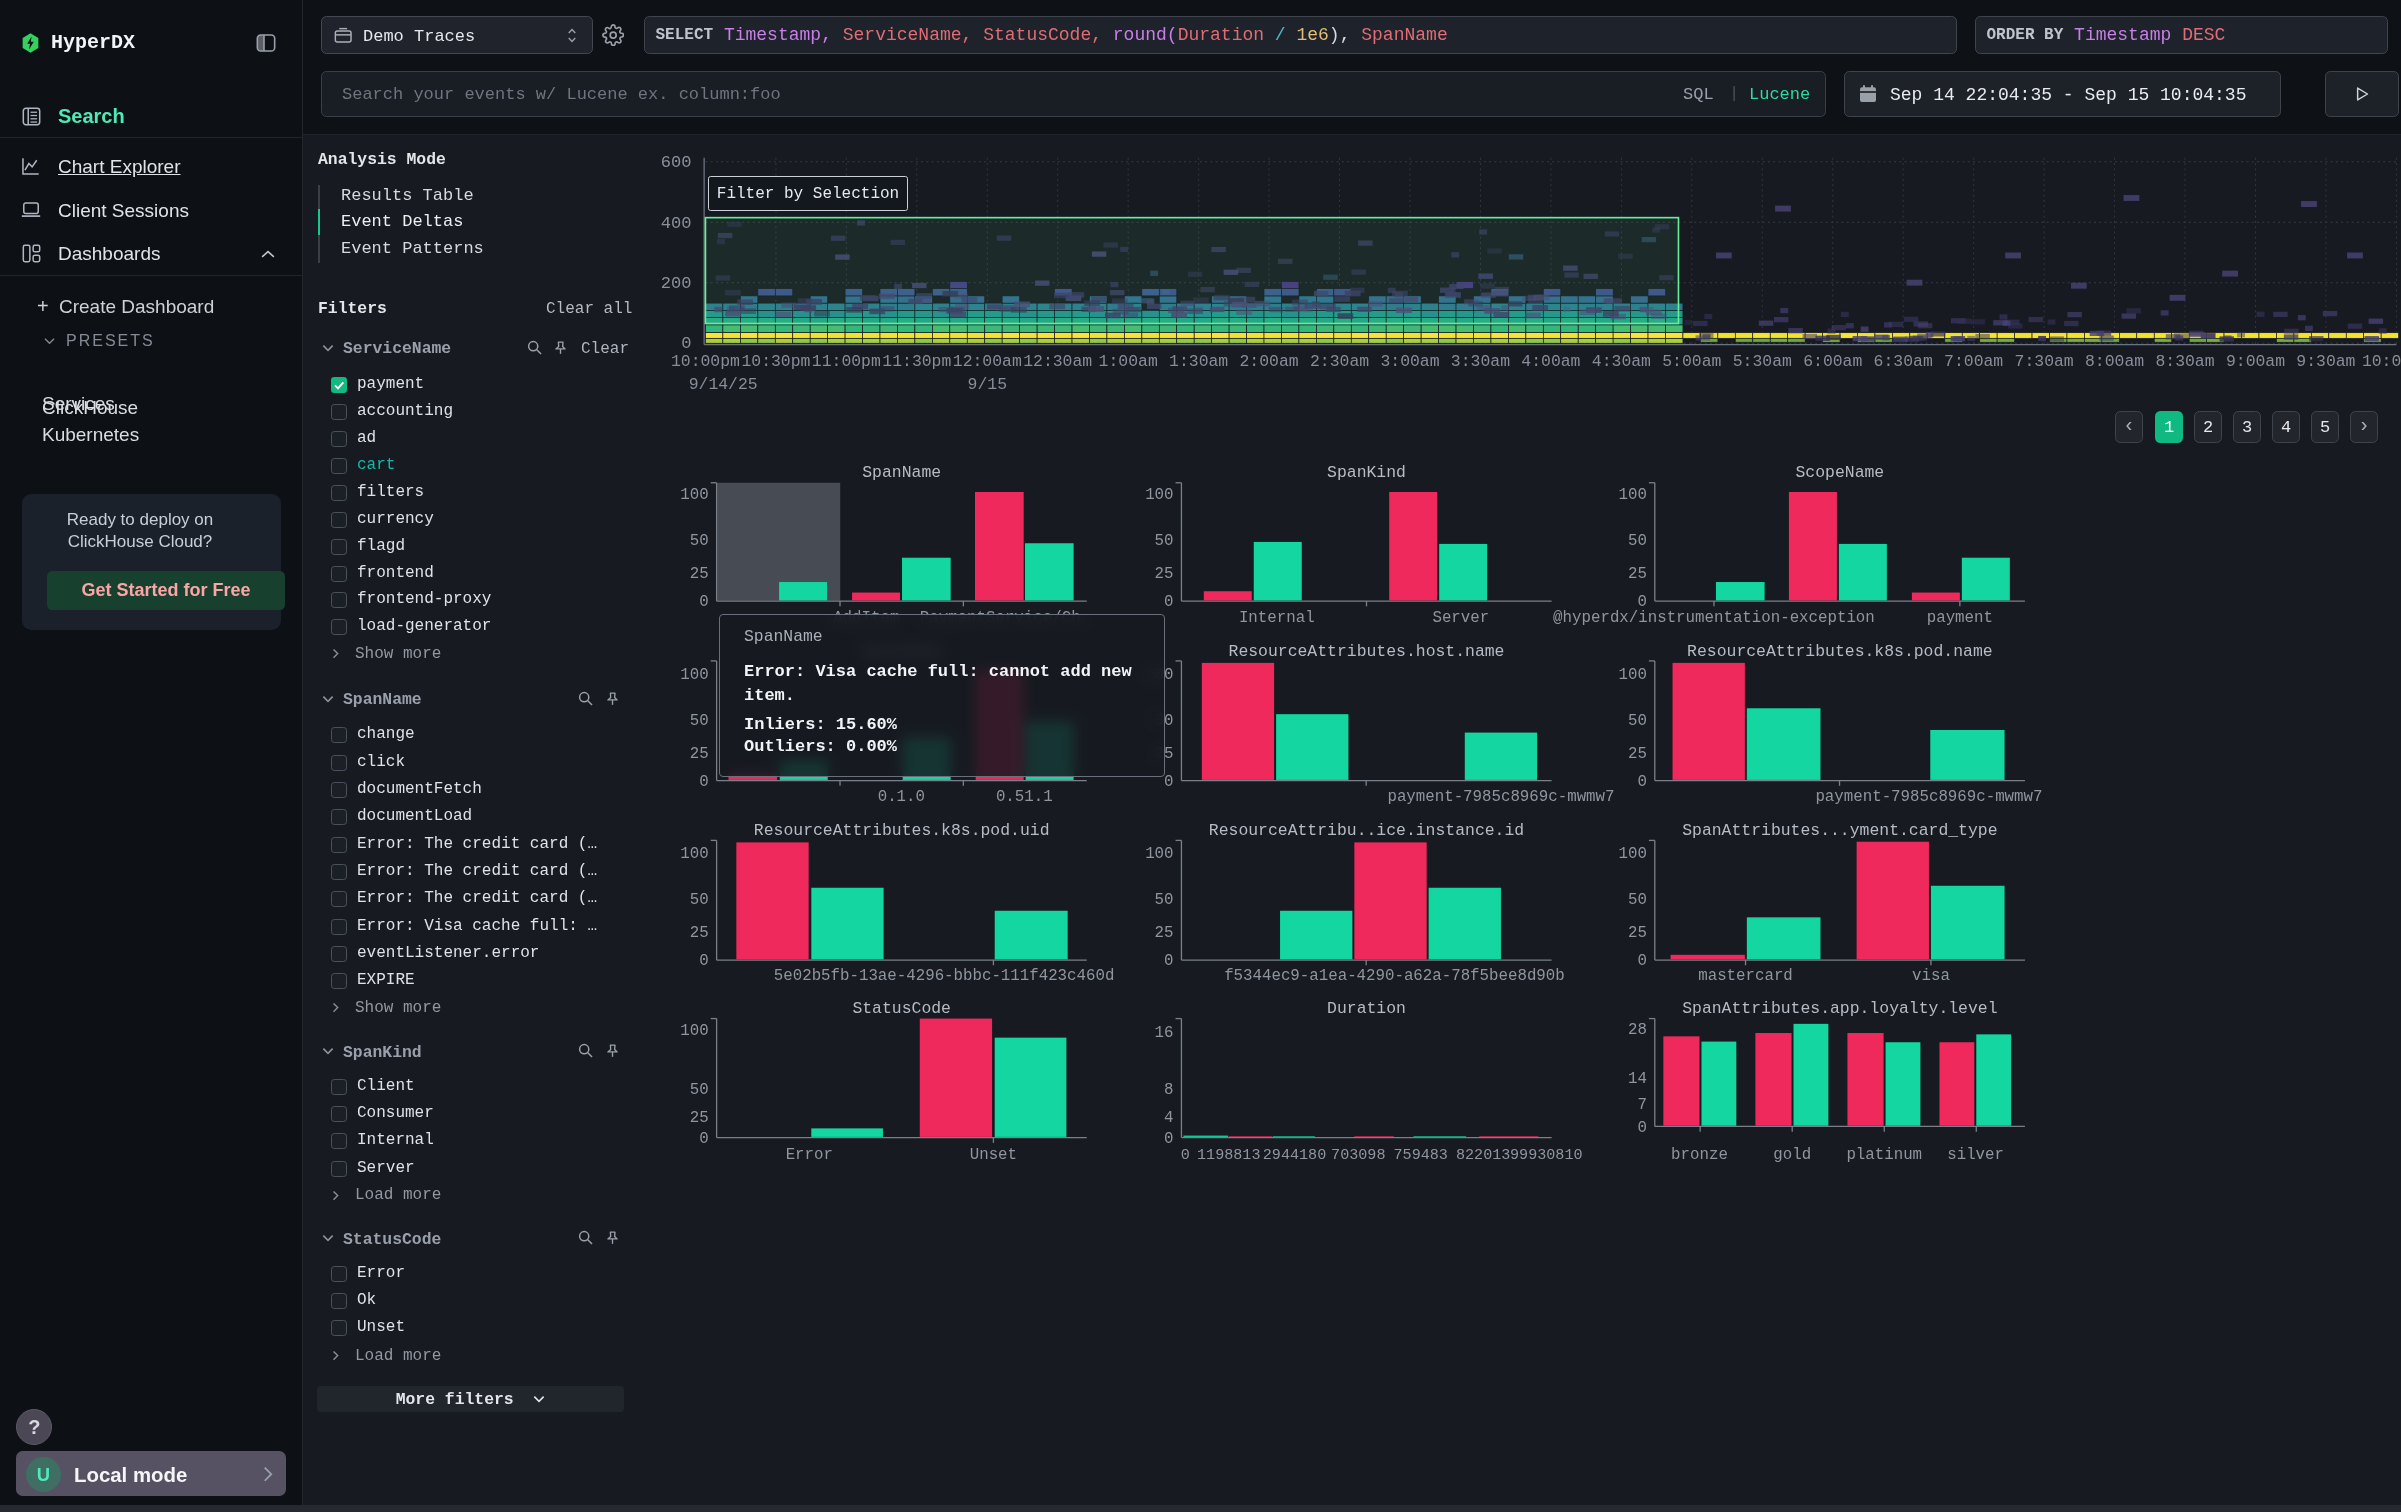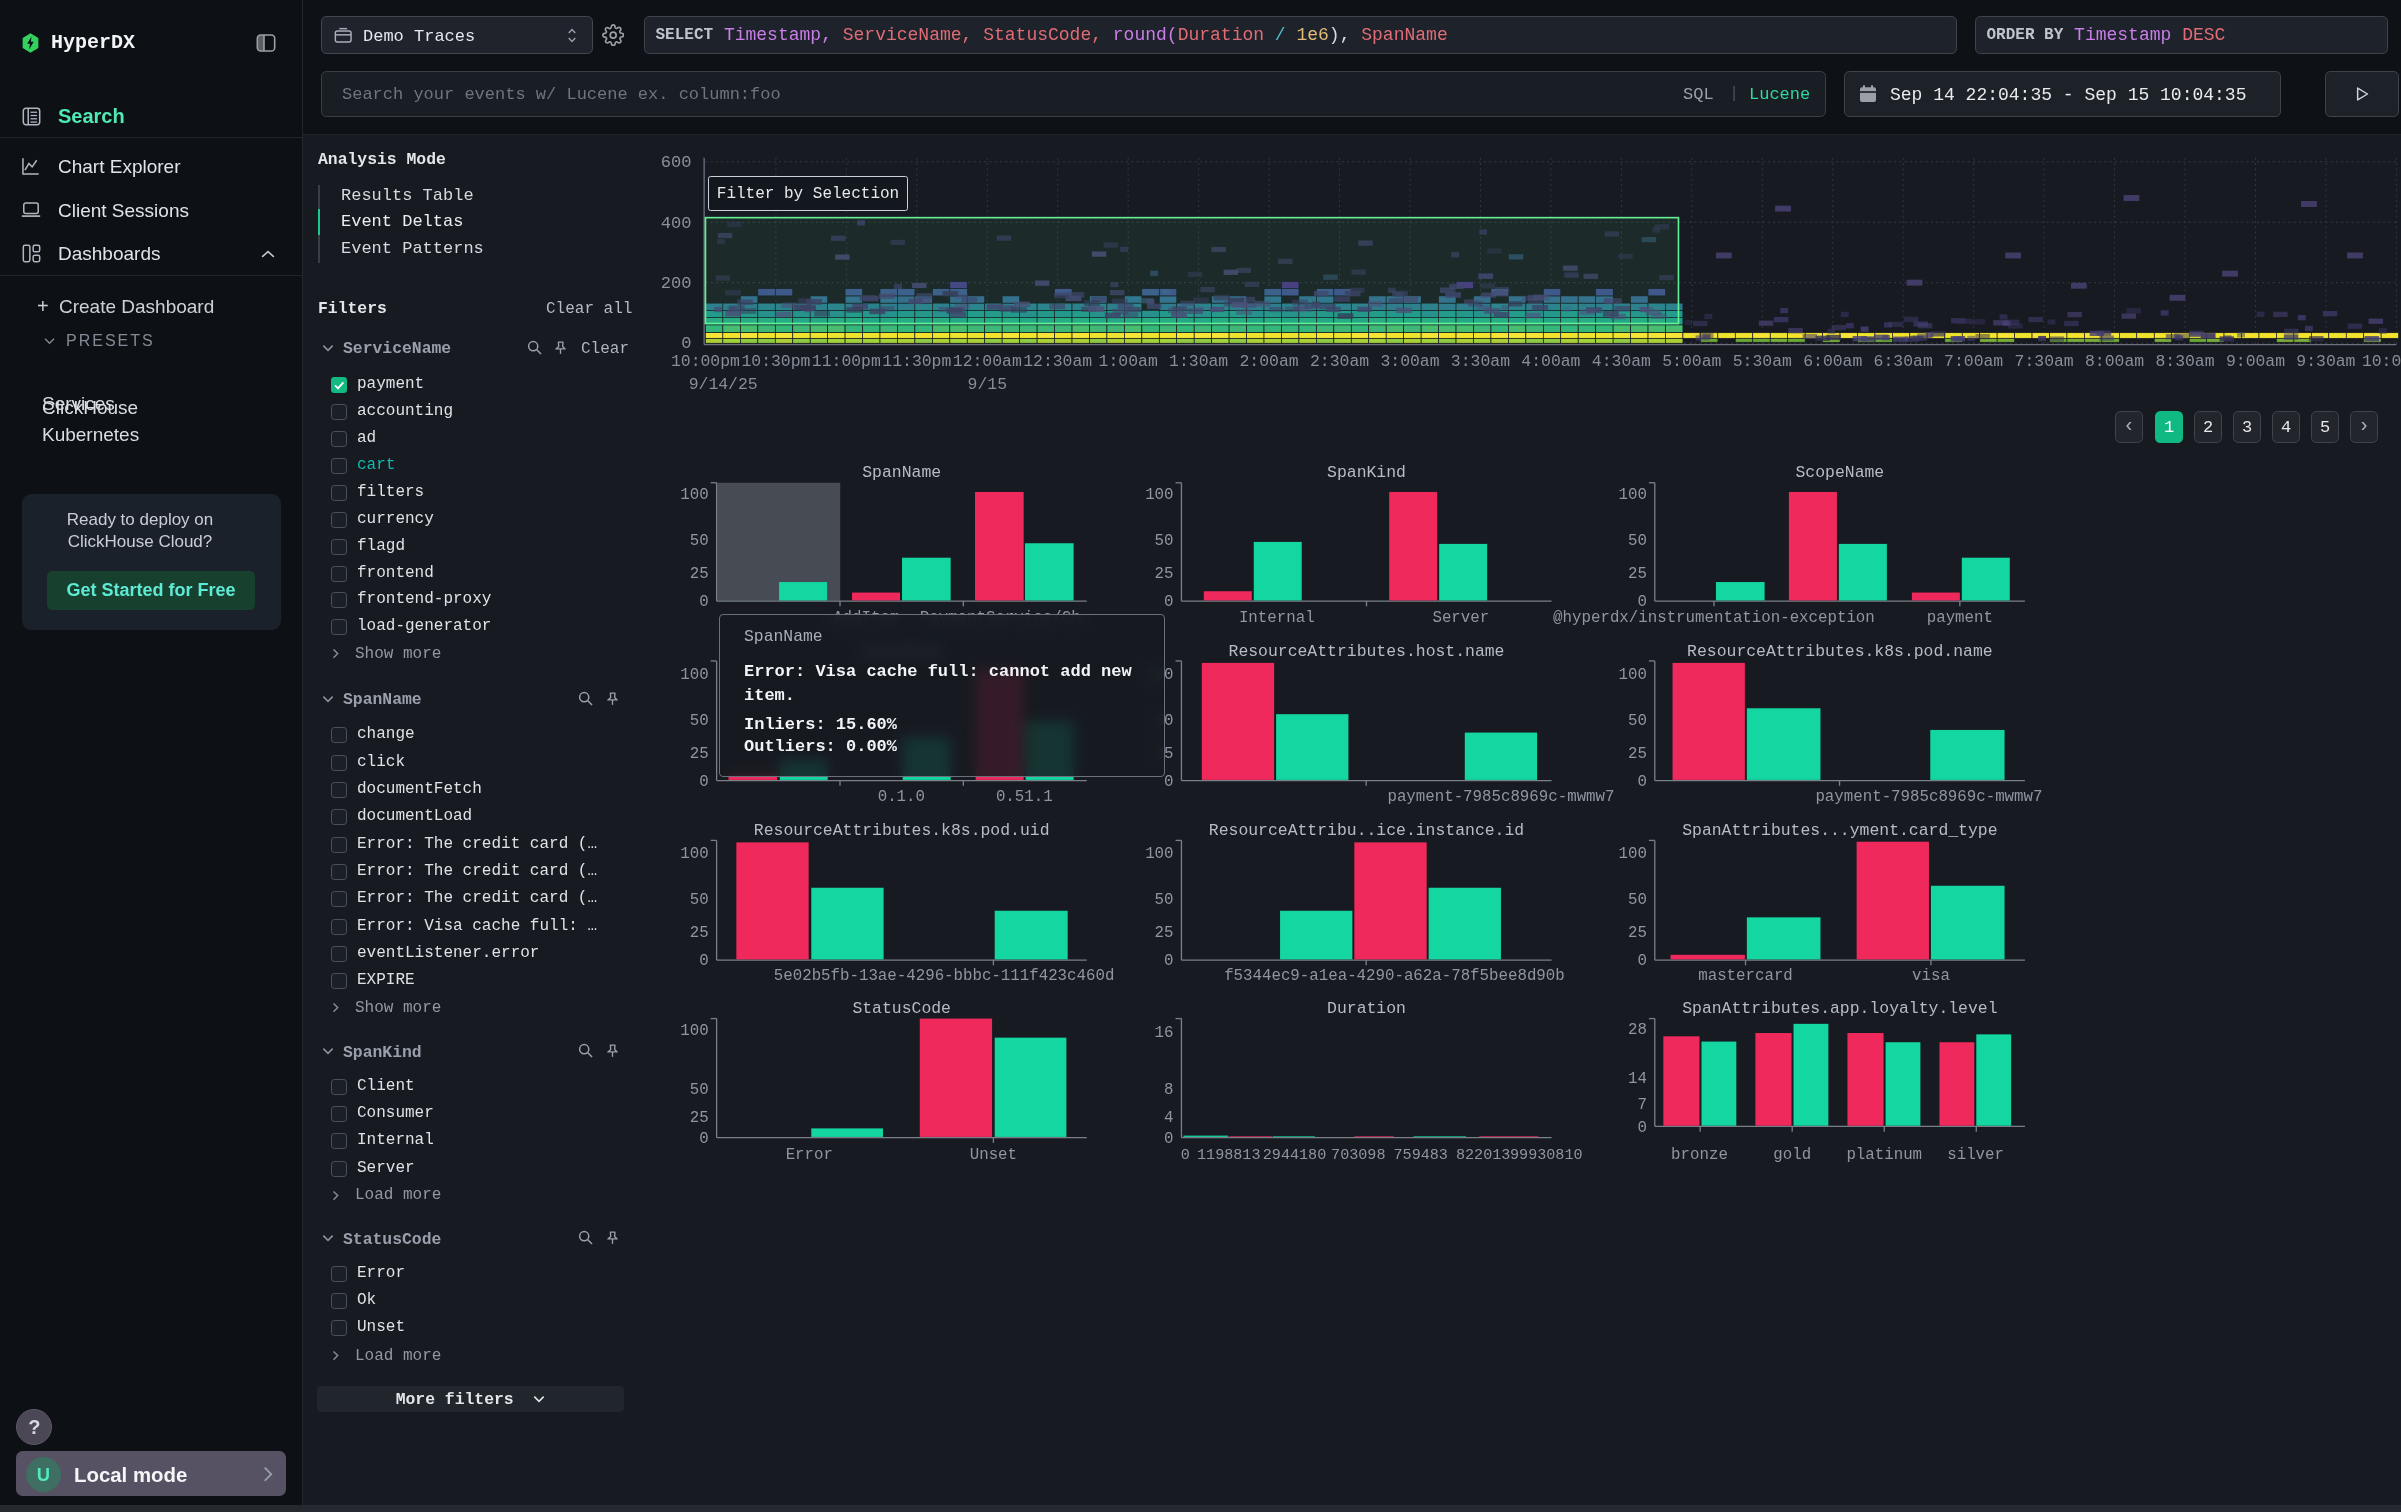--- a/index.html
+++ b/index.html
@@ -36,21 +36,21 @@
 </svg>
   </div>
 <div class="abs" style="left:58px;top:105px;font:bold 20px 'Liberation Sans',sans-serif;color:#4fe9b4;">Search</div>
 <div class="abs" style="left:0;top:137px;width:302px;height:0.7px;background:#20242b;"></div>
 <div class="abs" style="left:21px;top:157px;">
     <svg width="19" height="19" viewBox="0 0 29 29">
 <path d="M3 2 L3 26 L27 26" fill="none" stroke="#aeb6c2" stroke-width="2.3"></path>
 <path d="M6 20 L12 10 L17 15 L24 5" fill="none" stroke="#aeb6c2" stroke-width="2.3"></path>
 </svg>
   </div>
-<div class="abs" style="left:58px;top:156px;font:19px 'Liberation Sans',sans-serif;color:#e0e3e8;">Chart Explorer</div>
+<div class="abs" style="left:58px;top:156px;font:19px 'Liberation Sans',sans-serif;color:#e0e3e8;text-decoration:underline;">Chart Explorer</div>
 <div class="abs" style="left:21px;top:201px;">
     <svg width="20" height="18.4" viewBox="0 0 30 28">
 <rect x="4" y="3" width="22" height="16" rx="3" fill="none" stroke="#aeb6c2" stroke-width="2.3"></rect>
 <path d="M1 23 L29 23" stroke="#aeb6c2" stroke-width="2.6"></path>
 </svg>
   </div>
 <div class="abs" style="left:58px;top:200px;font:19px 'Liberation Sans',sans-serif;color:#e0e3e8;">Client Sessions</div>
 <div class="abs" style="left:22px;top:244px;">
     <svg width="19" height="19" viewBox="0 0 29 29">
 <rect x="2" y="2" width="10" height="25" rx="2.5" fill="none" stroke="#aeb6c2" stroke-width="2.3"></rect>
@@ -71,21 +71,21 @@
     <svg width="13" height="9.2" viewBox="0 0 20 14">
       <path d="M3 4 L10 11 L17 4" fill="none" stroke="#818893" stroke-width="2.2"></path>
     </svg>
   </div>
 <div class="abs" style="left:66px;top:332px;font:16px 'Liberation Sans',sans-serif;color:#848b96;letter-spacing:2px;">PRESETS</div>
 <div class="abs" style="left:42px;top:362px;font:19px 'Liberation Sans',sans-serif;color:#dadde2;margin-top:35px;">ClickHouse</div>
 <div class="abs" style="left:42px;top:393px;font:19px 'Liberation Sans',sans-serif;color:#dadde2;">Services</div>
 <div class="abs" style="left:42px;top:424px;font:19px 'Liberation Sans',sans-serif;color:#dadde2;">Kubernetes</div>
 <div class="abs" style="left:22px;top:494px;width:259px;height:136px;background:#1b212a;border-radius:9.2px;"></div>
 <div class="abs" style="left:22px;top:509px;width:236px;text-align:center;font:17px 'Liberation Sans',sans-serif;color:#c9ced6;line-height:22.4px;">Ready to deploy on<br>ClickHouse Cloud?</div>
-<div class="abs" style="left:47px;top:571px;width:208px;height:39px;background:#17402f;border-radius:5.3px;display:flex;align-items:center;justify-content:center;font:bold 18px 'Liberation Sans',sans-serif;color:#5eead4;">Get Started for Free</div>
+<div class="abs" style="left:47px;top:571px;width:238px;height:39px;background:#17402f;border-radius:5.3px;display:flex;align-items:center;justify-content:center;font:bold 18px 'Liberation Sans',sans-serif;color:#fca5a5;">Get Started for Free</div>
 <div class="abs" style="left:16.4px;top:1409px;width:36px;height:36px;border-radius:50%;background:#4b4754;border:1.3px solid #5d5968;display:flex;align-items:center;justify-content:center;font:bold 20px 'Liberation Sans',sans-serif;color:#d6d9de;">?</div>
 <div class="abs" style="left:16px;top:1451px;width:270px;height:45px;background:#575263;border-radius:6.6px;"></div>
 <div class="abs" style="left:26px;top:1457px;width:35px;height:35px;border-radius:50%;background:#3f6e62;display:flex;align-items:center;justify-content:center;font:bold 18.4px 'Liberation Sans',sans-serif;color:#4fe9bd;">U</div>
 <div class="abs" style="left:74px;top:1464px;font:bold 20.4px 'Liberation Sans',sans-serif;color:#f5f6f8;">Local mode</div>
 <div class="abs" style="left:262px;top:1465px;">
     <svg width="12" height="18.4" viewBox="0 0 18 28">
       <path d="M4 4 L14 14 L4 24" fill="none" stroke="#9aa3b5" stroke-width="2.6"></path>
     </svg>
   </div>
 <div class="abs" style="left:0;top:1505px;width:2401px;height:8px;background:#26292f;"></div>

